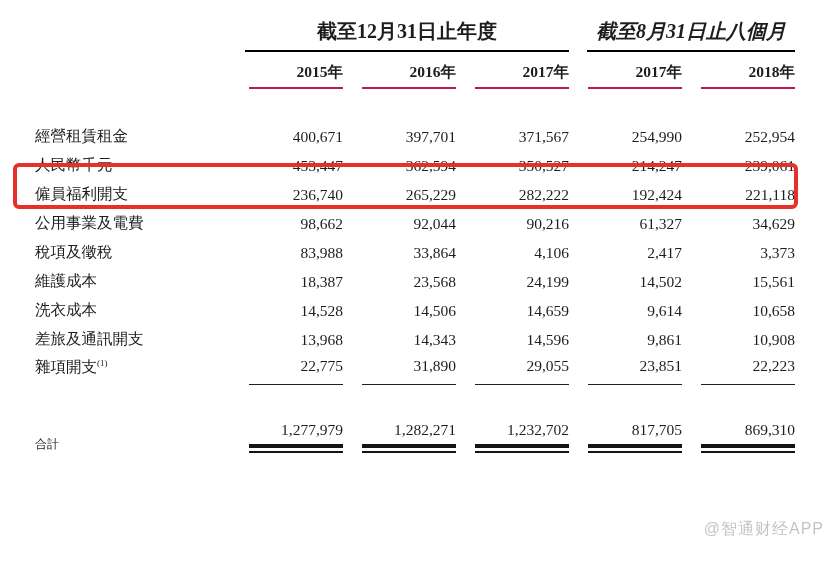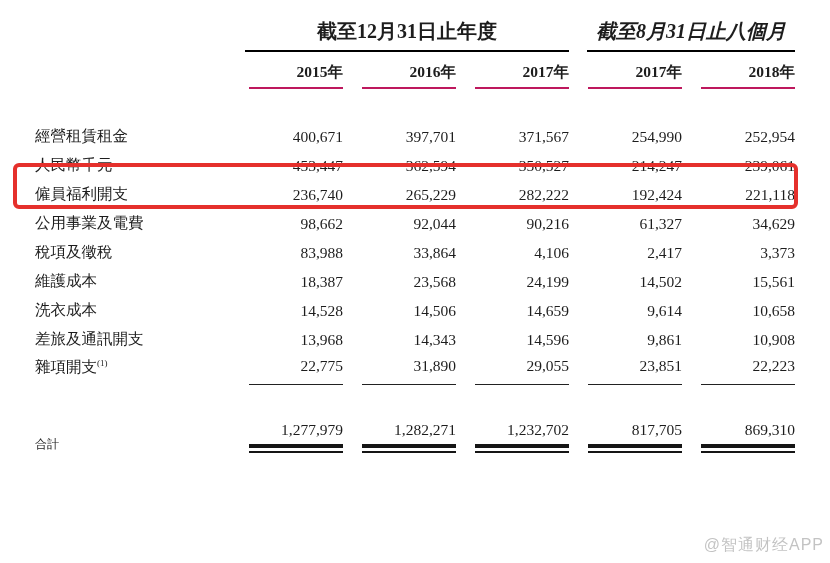--- a/index.html
+++ b/index.html
@@ -113,21 +113,21 @@
     border: 4px solid #e5302c;
     border-radius: 6px;
     box-sizing: border-box;
     pointer-events: none;
     background: transparent;
   }
   
   .watermark {
     position: absolute;
     right: 6px;
-    bottom: 7px;
+    bottom: 23px;
     font-family: "Liberation Sans", "DejaVu Sans", sans-serif;
     font-size: 16px;
     color: #bdbdbd;
     opacity: 0.9;
     letter-spacing: 1px;
     white-space: nowrap;
   }
 </style>
 </head>
 <body>

